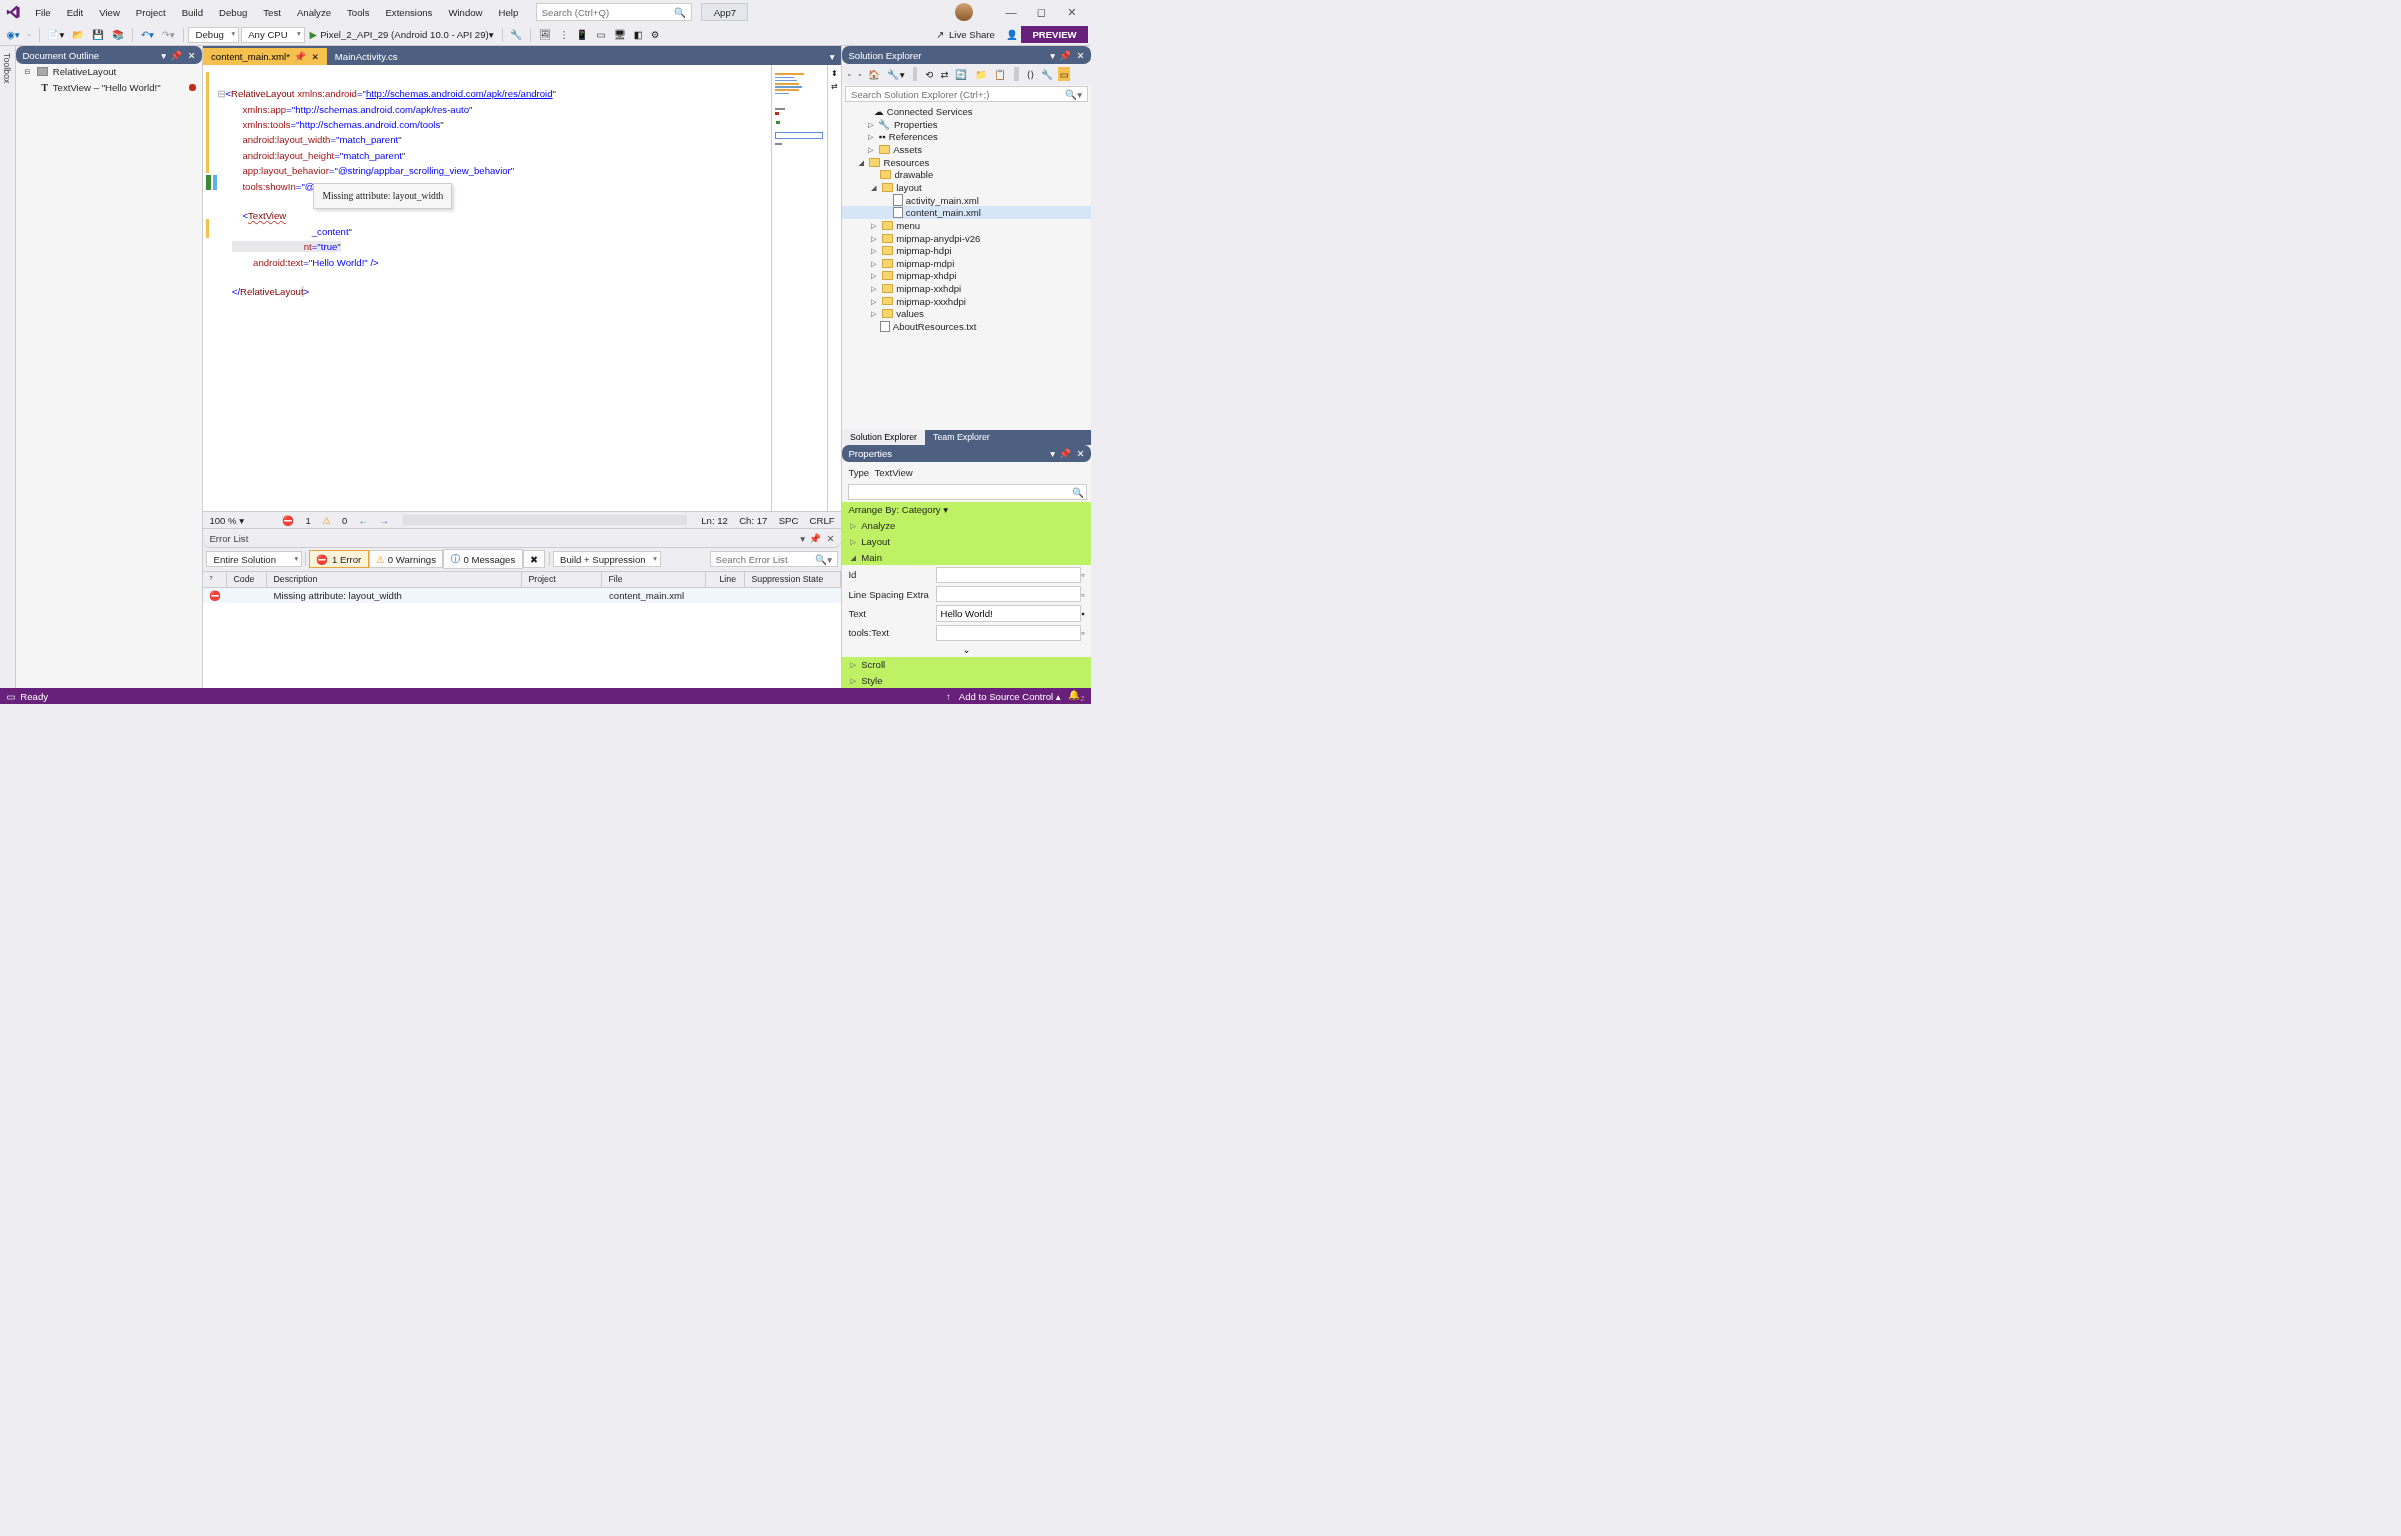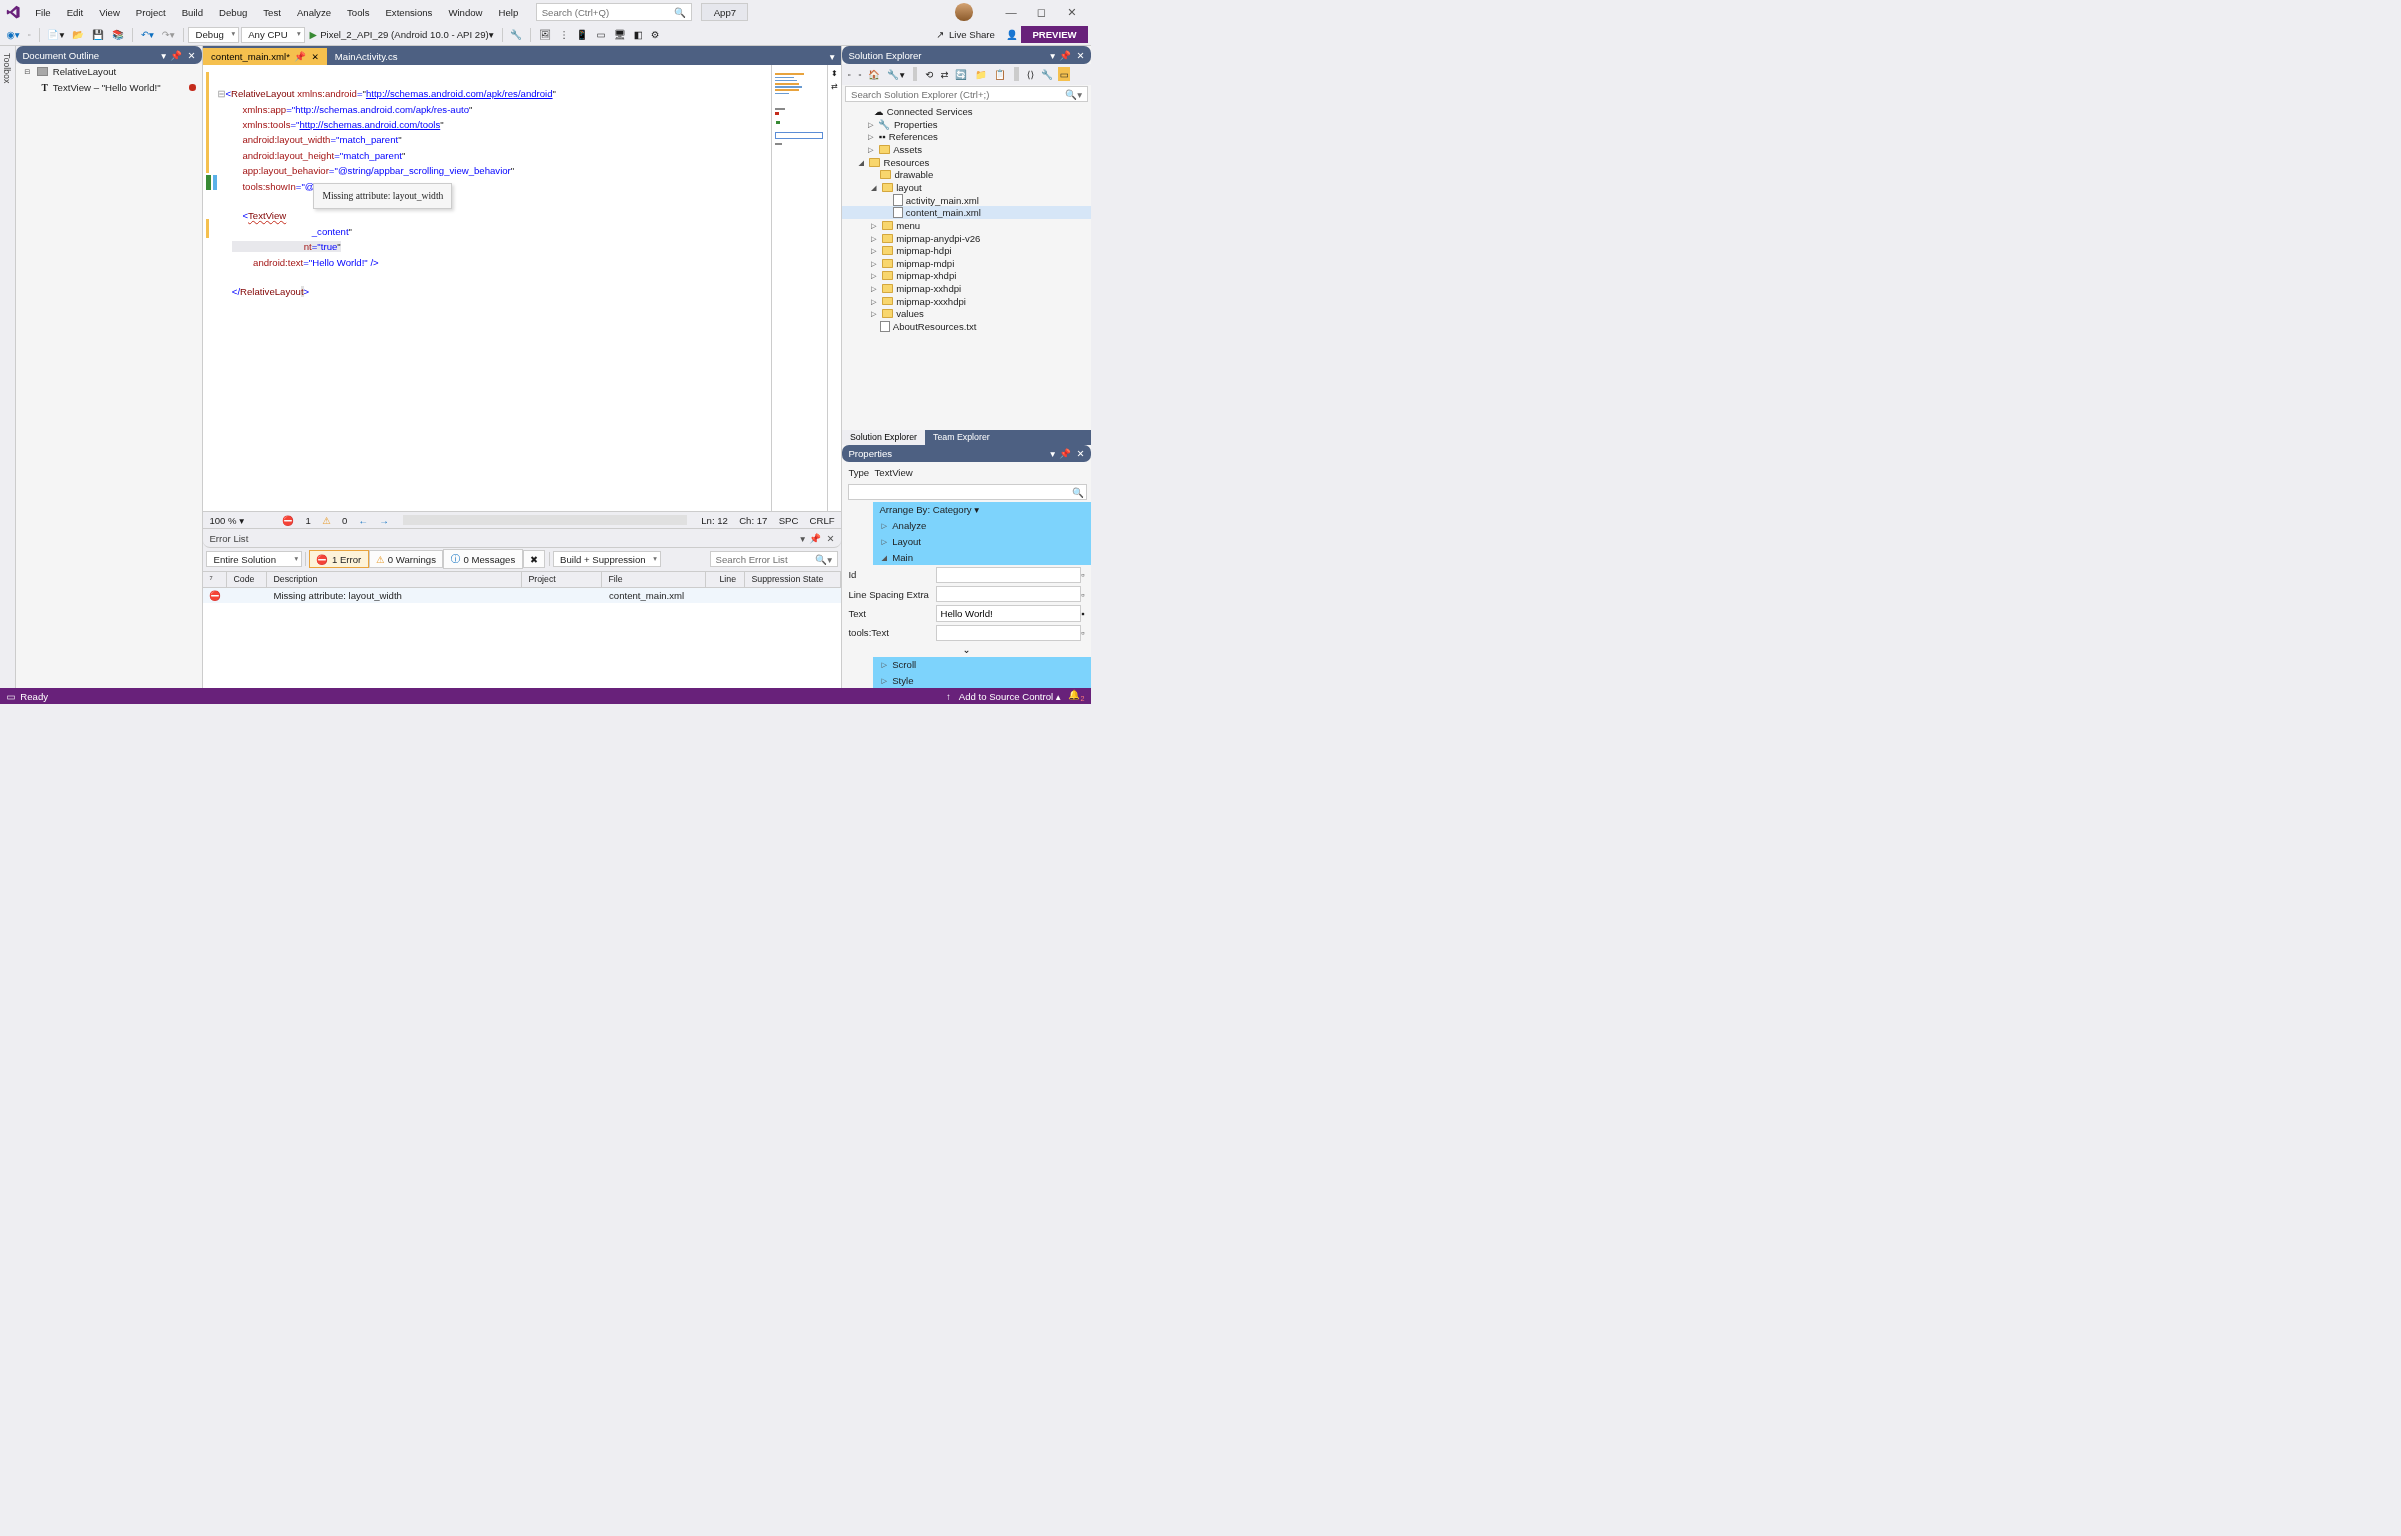--- a/index.html
+++ b/index.html
@@ -71,21 +71,21 @@
 .expander { width:9.6px; text-align:center; color:#555; font-size:7.2px; }
 .folder-ico { width:11.2px; height:8.8px; background:#f8d66d; border:0.8px solid #d4a73d; border-radius:0.8px; }
 .file-ico { width:9.6px; height:11.2px; background:#fff; border:0.8px solid #888; position:relative; }
 .bottom-tabs { display:flex; background:#4d6082; }
 .btab { padding:2.4px 8px; color:#fff; font-size:8.8px; }
 .btab.active { background:#eeeef2; color:#000; }
 .props-body { background:#f5f5f5; }
 .prop-row { display:flex; align-items:center; padding:1.6px 6.4px; }
 .prop-label { width:88px; }
 .prop-input { flex:1; background:#fff; border:0.8px solid #ccc; padding:1.6px 3.2px; }
-.cat-row { padding:2.4px 6.4px; background:#7dd3fc; display:flex; align-items:center; gap:3.2px;margin-left:31px; }
+.cat-row { padding:2.4px 6.4px; background:#bef264; display:flex; align-items:center; gap:3.2px; }
 
 .statusbar { height:16px; background:#68217a; color:#fff; display:flex; align-items:center; padding:0 6.4px; font-size:8.8px; }
 .statusbar .right { margin-left:auto; display:flex; gap:8px; align-items:center; }
 </style>
 </head>
 <body>
 
 <div class="menubar">
   <div class="vs-logo">
     <svg width="14.4" height="14.4" viewBox="0 0 18 18">
@@ -194,21 +194,21 @@
     <div class="editor-wrap">
       <div style="width:22.4px;background:#fff;position:relative;">
         <div style="position:absolute;left:3.2px;top:6.4px;width:3.2px;height:101px;background:#f5c04e;"></div>
         <div style="position:absolute;left:3.2px;top:110px;width:4.8px;height:14.4px;background:#388a34;"></div>
         <div style="position:absolute;left:9.6px;top:110px;width:4.8px;height:14.4px;background:#5bb1e8;"></div>
         <div style="position:absolute;left:3.2px;top:154px;width:3.2px;height:19px;background:#f5c04e;"></div>
       </div>
       <div class="editor">
 <span style="color:#999;margin-left:-14.4px;">⊟</span><span class="t-blue">&lt;</span><span class="t-brown">RelativeLayout</span><span class="t-red"> xmlns:android</span><span class="t-blue">=</span><span>"</span><span class="t-blue" style="text-decoration:underline;">http://schemas.android.com/apk/res/android</span><span>"</span>
 <span class="t-red">    xmlns:app</span><span class="t-blue">="</span><span class="t-blue" style="">http://schemas.android.com/apk/res-auto</span><span>"</span>
-<span class="t-red">    xmlns:tools</span><span class="t-blue">="</span><span class="t-blue" style="text-decoration:underline;text-align:right;">http://schemas.android.com/tools</span><span>"</span>
+<span class="t-red">    xmlns:tools</span><span class="t-blue">="</span><span class="t-blue" style="text-align:right;">http://schemas.android.com/tools</span><span>"</span>
 <span class="t-red">    android:layout_width</span><span class="t-blue">="</span><span class="t-blue">match_parent</span><span>"</span>
 <span class="t-red">    android:layout_height</span><span class="t-blue">="</span><span class="t-blue">match_parent</span><span>"</span>
 <span class="t-red">    app:layout_behavior</span><span class="t-blue">="</span><span class="t-blue">@string/appbar_scrolling_view_behavior</span><span>"</span>
 <span class="t-red">    tools:showIn</span><span class="t-blue">="</span><span class="t-blue">@layout/activity_main</span><span class="t-blue">"&gt;</span>
 
 <span class="t-blue">    &lt;</span><span class="t-brown squiggle">TextView</span>
 <span>                              </span><span class="t-blue">_content</span><span>"</span>
 <span style="background:#e8e8ec;"><span>                           </span><span class="t-red">nt</span><span class="t-blue">="</span><span class="t-blue">true</span><span>"</span></span>
 <span class="t-red">        android:text</span><span class="t-blue">="</span><span class="t-blue">Hello World!</span><span class="t-blue">" /&gt;</span>
 

